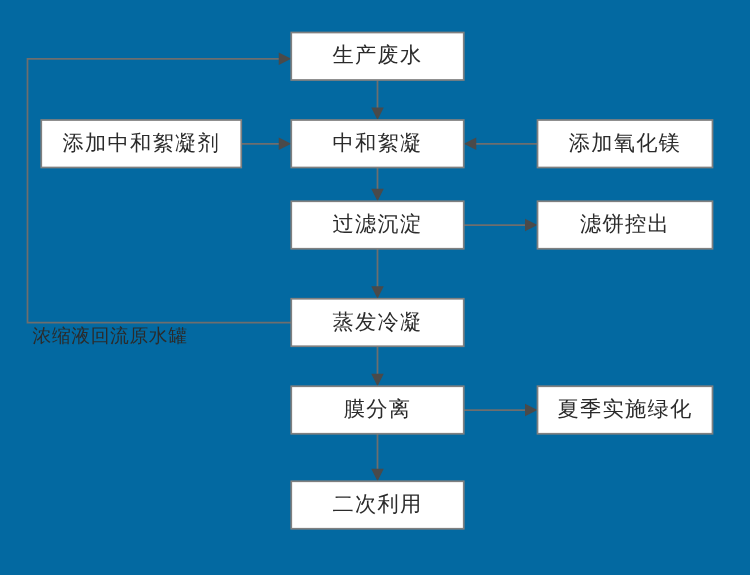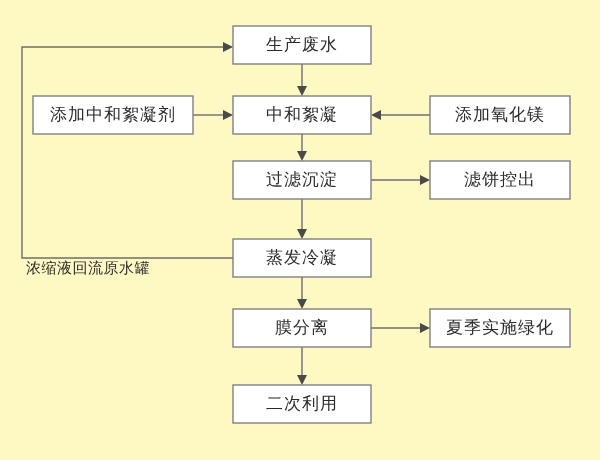--- a/index.html
+++ b/index.html
@@ -7,21 +7,21 @@
     padding: 0;
     background: #ffffff;
   }
   body {
     font-family: "Liberation Serif", "DejaVu Serif", serif;
   }
   #flowchart-root {
     position: relative;
     width: 600px;
     height: 460px;
-    background: #fef9c3;
+    background: #0369a1;
     overflow: hidden;
   }
   #flow-svg {
     position: absolute;
     left: 0;
     top: 0;
     width: 600px;
     height: 460px;
   }
   .node-box {

